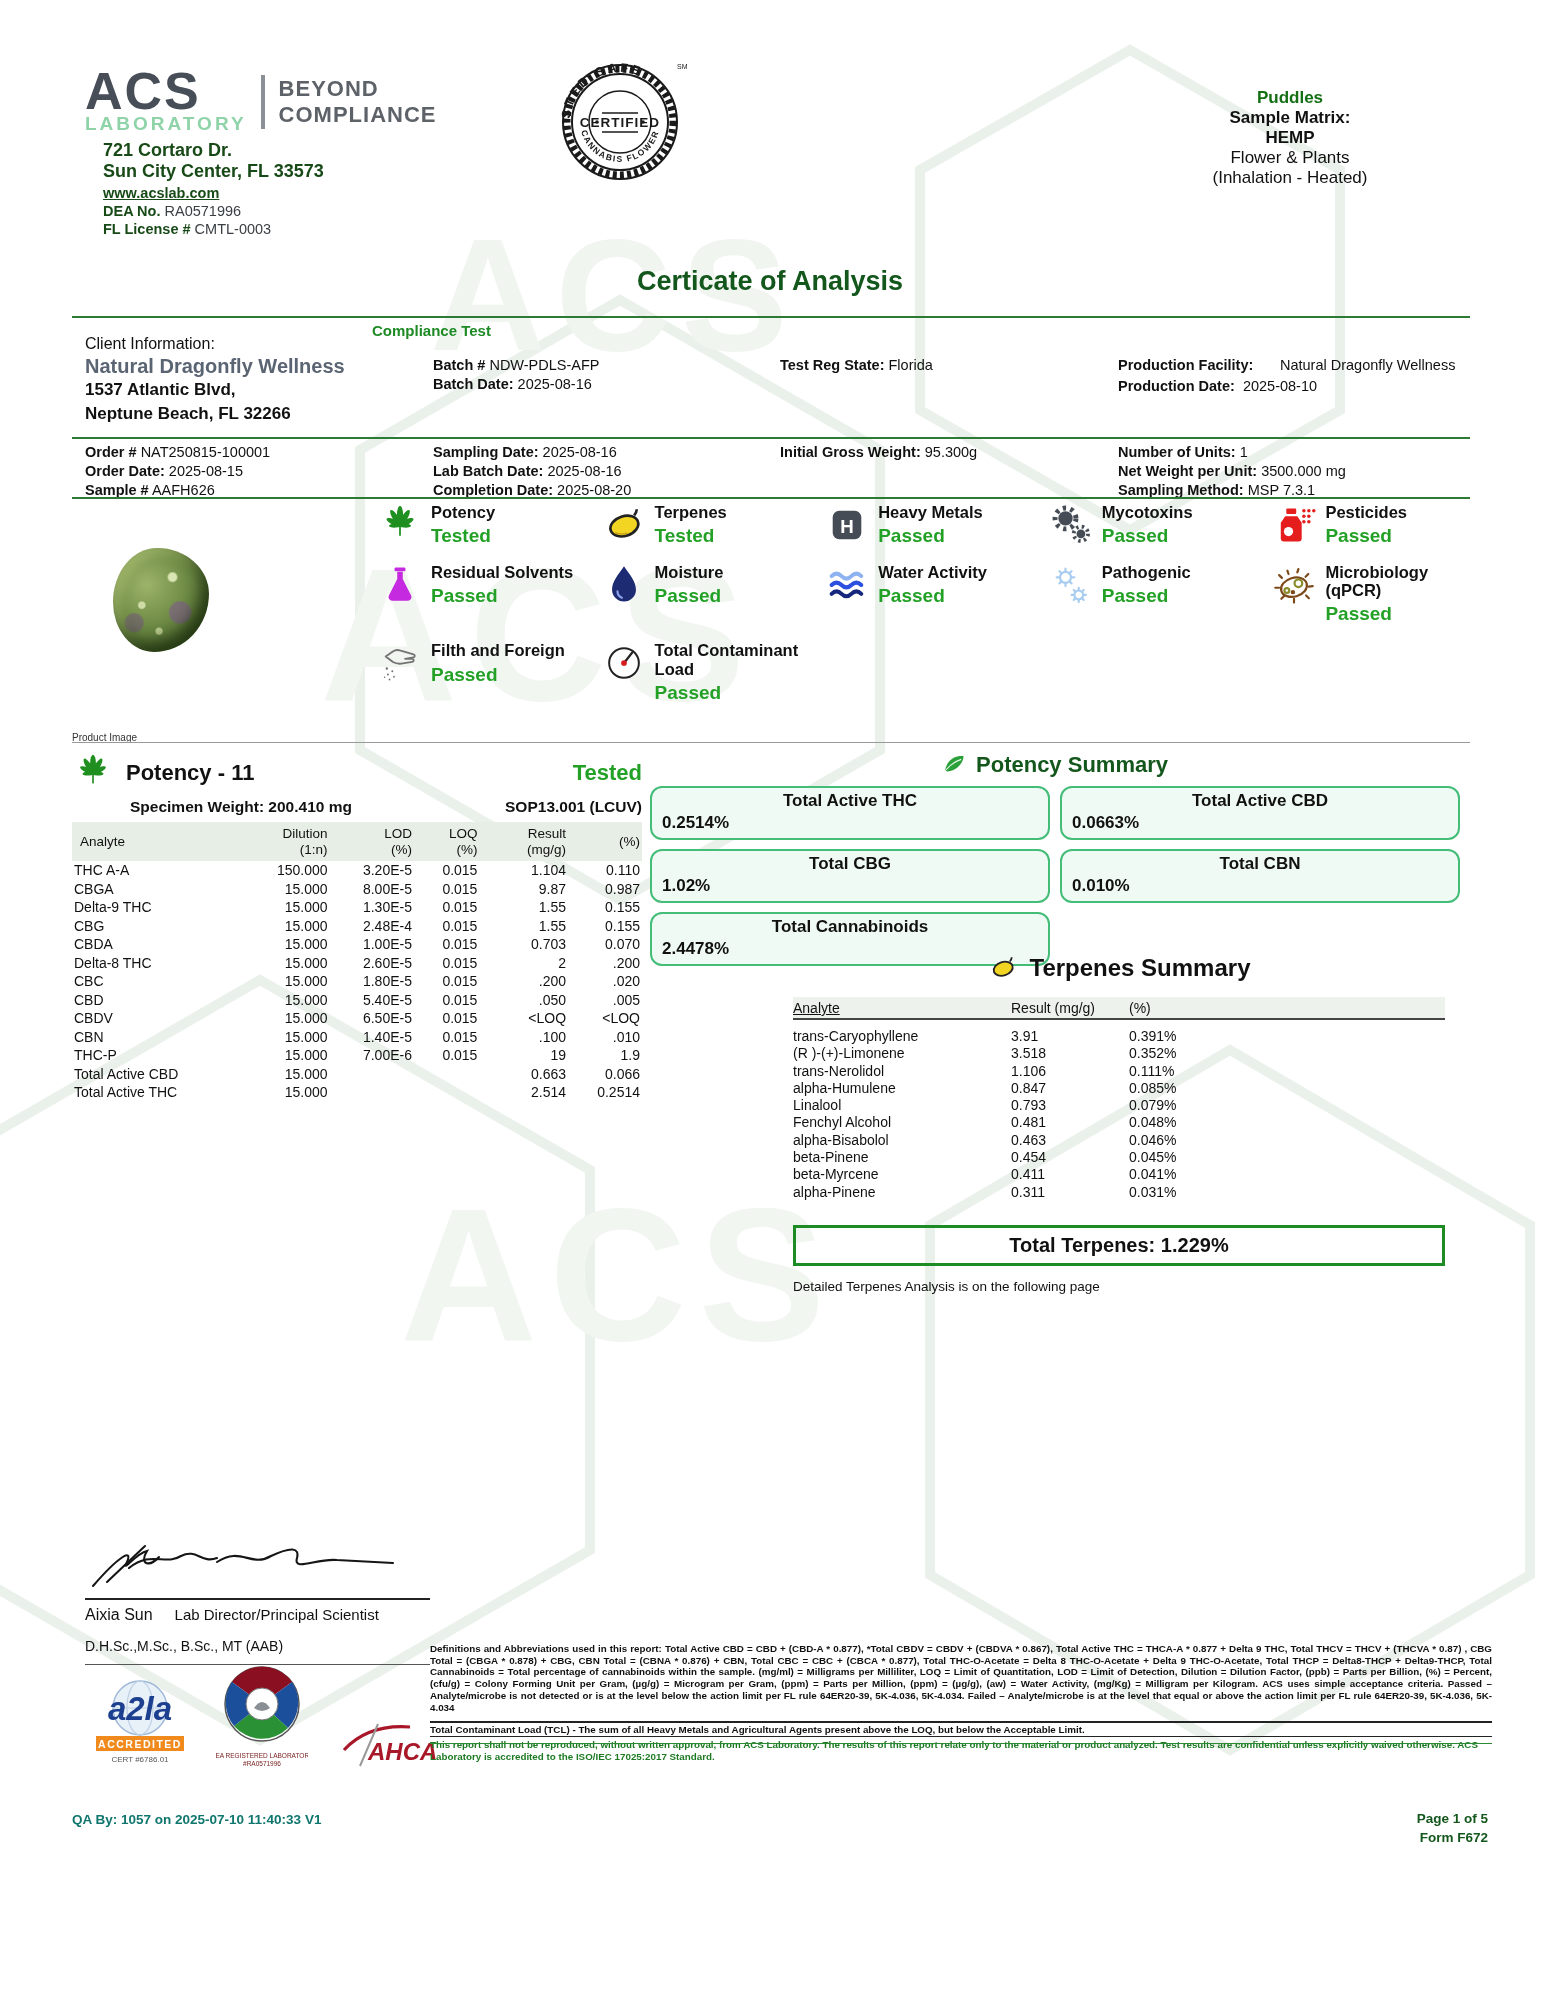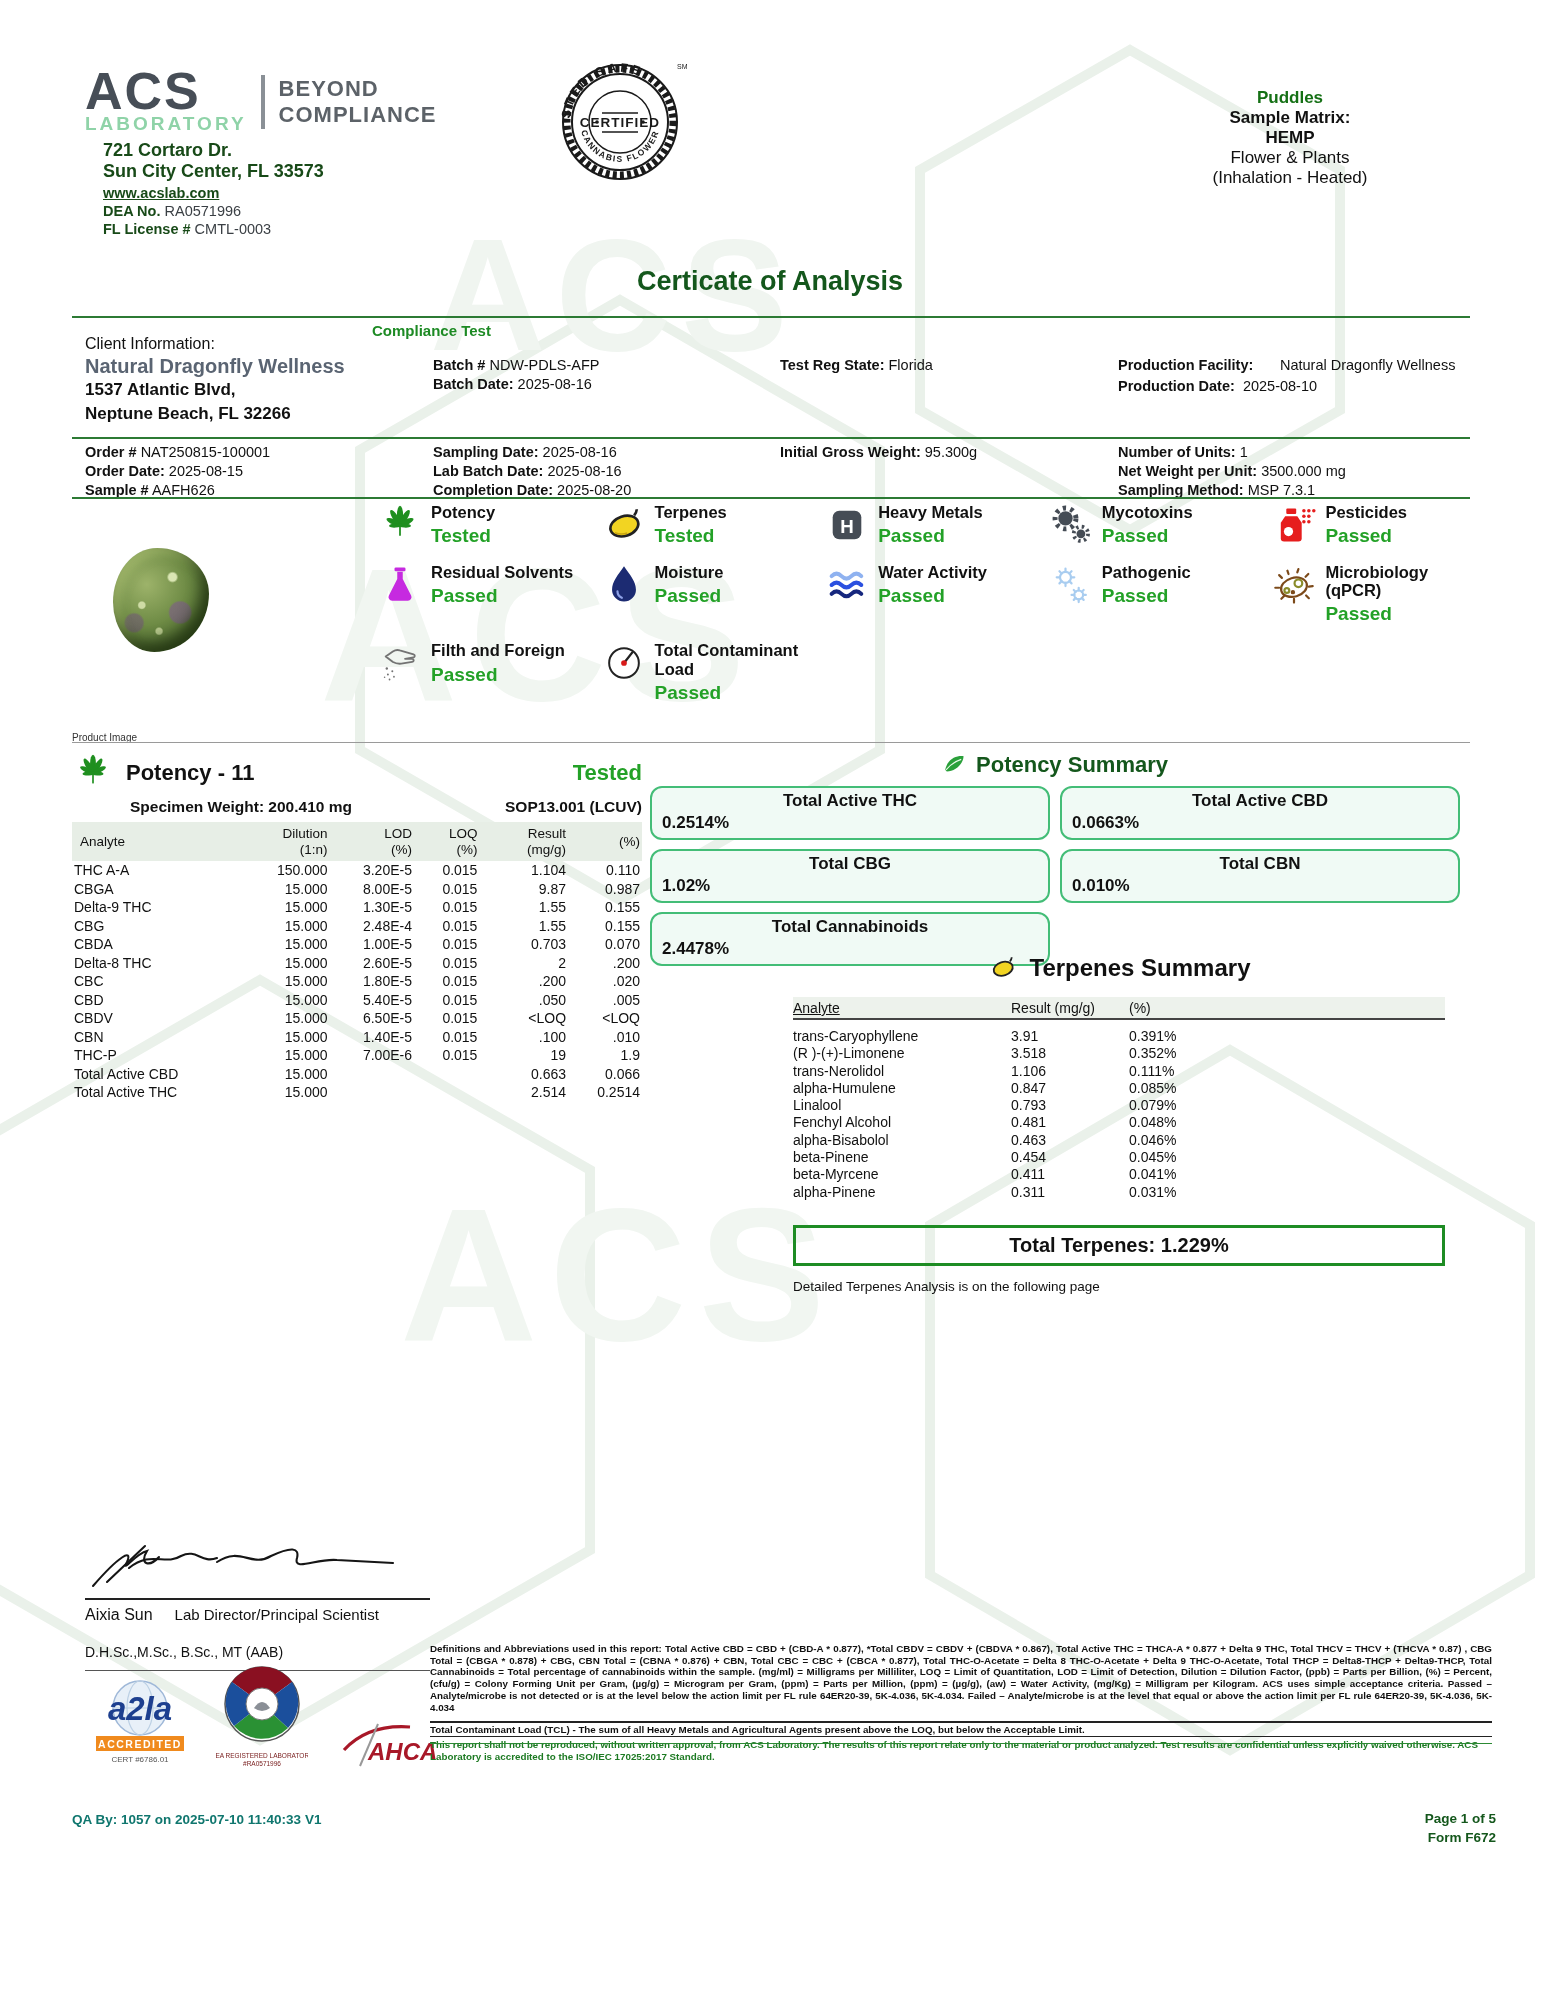--- a/index.html
+++ b/index.html
@@ -101,33 +101,33 @@
   .terp-rows { margin-top:8px; }
   .terp-total { margin-top:24px; border:3px solid #1e8c24; text-align:center; font-size:20px; font-weight:bold; padding:6px 0; }
   .terp-note { margin-top:13px; font-size:13.5px; }
 
   
   .sig { position:absolute; left:85px; top:1540px; width:345px; }
   .sig-line { border-top:2px solid #222; margin-top:2px; }
   .sig-names { display:flex; gap:22px; margin-top:6px; align-items:baseline; }
   .sig-name { font-size:16px;text-align:right; }
   .sig-title { font-size:15px; }
-  .sig-cred { font-size:14px; margin-top:20px; }
+  .sig-cred { font-size:14px; margin-top:14px; }
   .sig-div { border-top:1.5px solid #555; margin-top:10px; }
   .logos { position:absolute; left:90px; top:1662px; display:flex; gap:26px; align-items:flex-end; }
 
   
   .legal { position:absolute; left:430px; top:1643px; width:1062px; }
   .defs { font-size:9.8px; font-weight:bold; line-height:11.7px; text-align:justify; color:#101010; }
   .tcl { border-top:2px solid #222; border-bottom:1px solid #222; margin-top:8px; padding:1px 0; font-size:9.8px; font-weight:bold; }
   .conf { position:relative; font-size:9.8px; font-weight:bold; color:#1d7a23; line-height:11.7px; margin-top:2px; }
   .conf:before { content:""; position:absolute; left:0; right:0; top:4px; border-top:1px solid #2c8a34; }
 
   .qa { position:absolute; left:72px; top:1812px; font-size:13.5px; font-weight:bold; color:#0f766e; }
-  .pageinfo { position:absolute; right:49px; top:1810px; text-align:right; font-size:13.5px; font-weight:bold; color:#14571c; line-height:1.4; }
+  .pageinfo { position:absolute; right:57px; top:1810px; text-align:right; font-size:13.5px; font-weight:bold; color:#14571c; line-height:1.4; }
 </style>
 </head>
 <body>
 
 <div class="page">
 
   <div class="wm">
     <svg width="1545" height="2000">
       <g fill="none" stroke="#eaf1ea" stroke-width="10">
         <path d="M1130 50 l210 120 v240 l-210 120 l-210 -120 v-240 z"></path>

